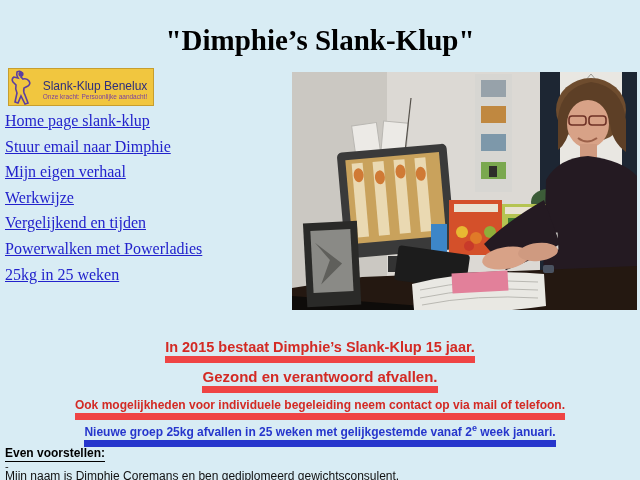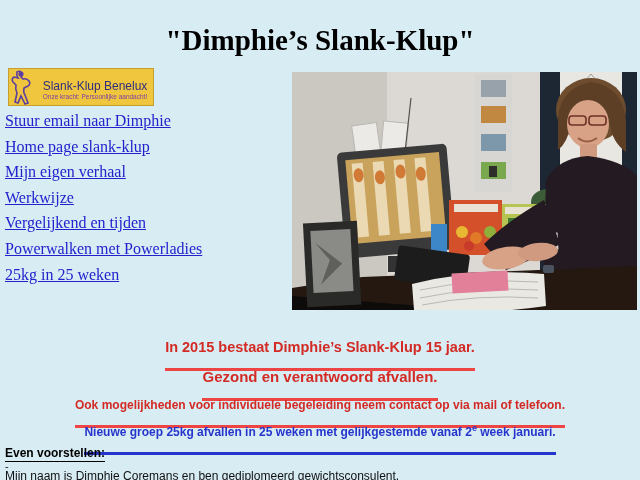--- a/index.html
+++ b/index.html
@@ -69,22 +69,22 @@
     background: #cecbc6;
   }
 
   
   .announce {
     position: absolute; left: 0; width: 640px;
     text-align: center; font-weight: bold;
   }
   .announce .u {
     display: inline-block;
-    border-bottom: 3px solid #ef4444;
-    padding-bottom: 13px;
+    border-bottom: 7px solid #ef4444;
+    padding-bottom: 1px;
   }
   .a1 { top: 339px; font-size: 14.5px; color: #d32a24; }
   .a2 { top: 368px; font-size: 15px; color: #d32a24; }
   .a3 { top: 398px; font-size: 12px; color: #d32a24; }
   .a4 { top: 423px; font-size: 12px; color: #2636cc; }
   .a4 .u { border-bottom-color: #2636cc; }
   .a4 sup { font-size: 9px; }
 
   
   .intro-heading {
@@ -115,22 +115,22 @@
       <path d="M8 3 q3 -2 5 1 q1 2 -1 4 l2 2 q4 -1 6 2 q2 3 -1 5 l-4 2 q-1 4 1 7 l3 8 l-3 1 l-4 -8 l-3 7 l-3 -1 l2 -9 q-2 -4 -1 -8 l-3 -3 q-2 -3 1 -5 l4 1 q-2 -3 -1 -6 z" fill="none" stroke="#5b3fa0" stroke-width="1.6"></path>
       <circle cx="12" cy="5" r="2.6" fill="#5b3fa0"></circle>
     </svg>
     <div class="logo-textcol">
       <span class="logo-title">Slank-Klup Benelux</span>
       <span class="logo-tagline">Onze kracht: Persoonlijke aandacht!</span>
     </div>
   </div>
 
   <nav class="nav">
+    <a href="#">Home page slank-klup</a>
     <a href="#">Stuur email naar Dimphie</a>
-    <a href="#">Home page slank-klup</a>
     <a href="#">Mijn eigen verhaal</a>
     <a href="#">Werkwijze</a>
     <a href="#">Vergelijkend en tijden</a>
     <a href="#">Powerwalken met Powerladies</a>
     <a href="#">25kg in 25 weken</a>
   </nav>
 
   <div class="photo">
     <svg width="345" height="238" viewBox="0 0 345 238">
 

